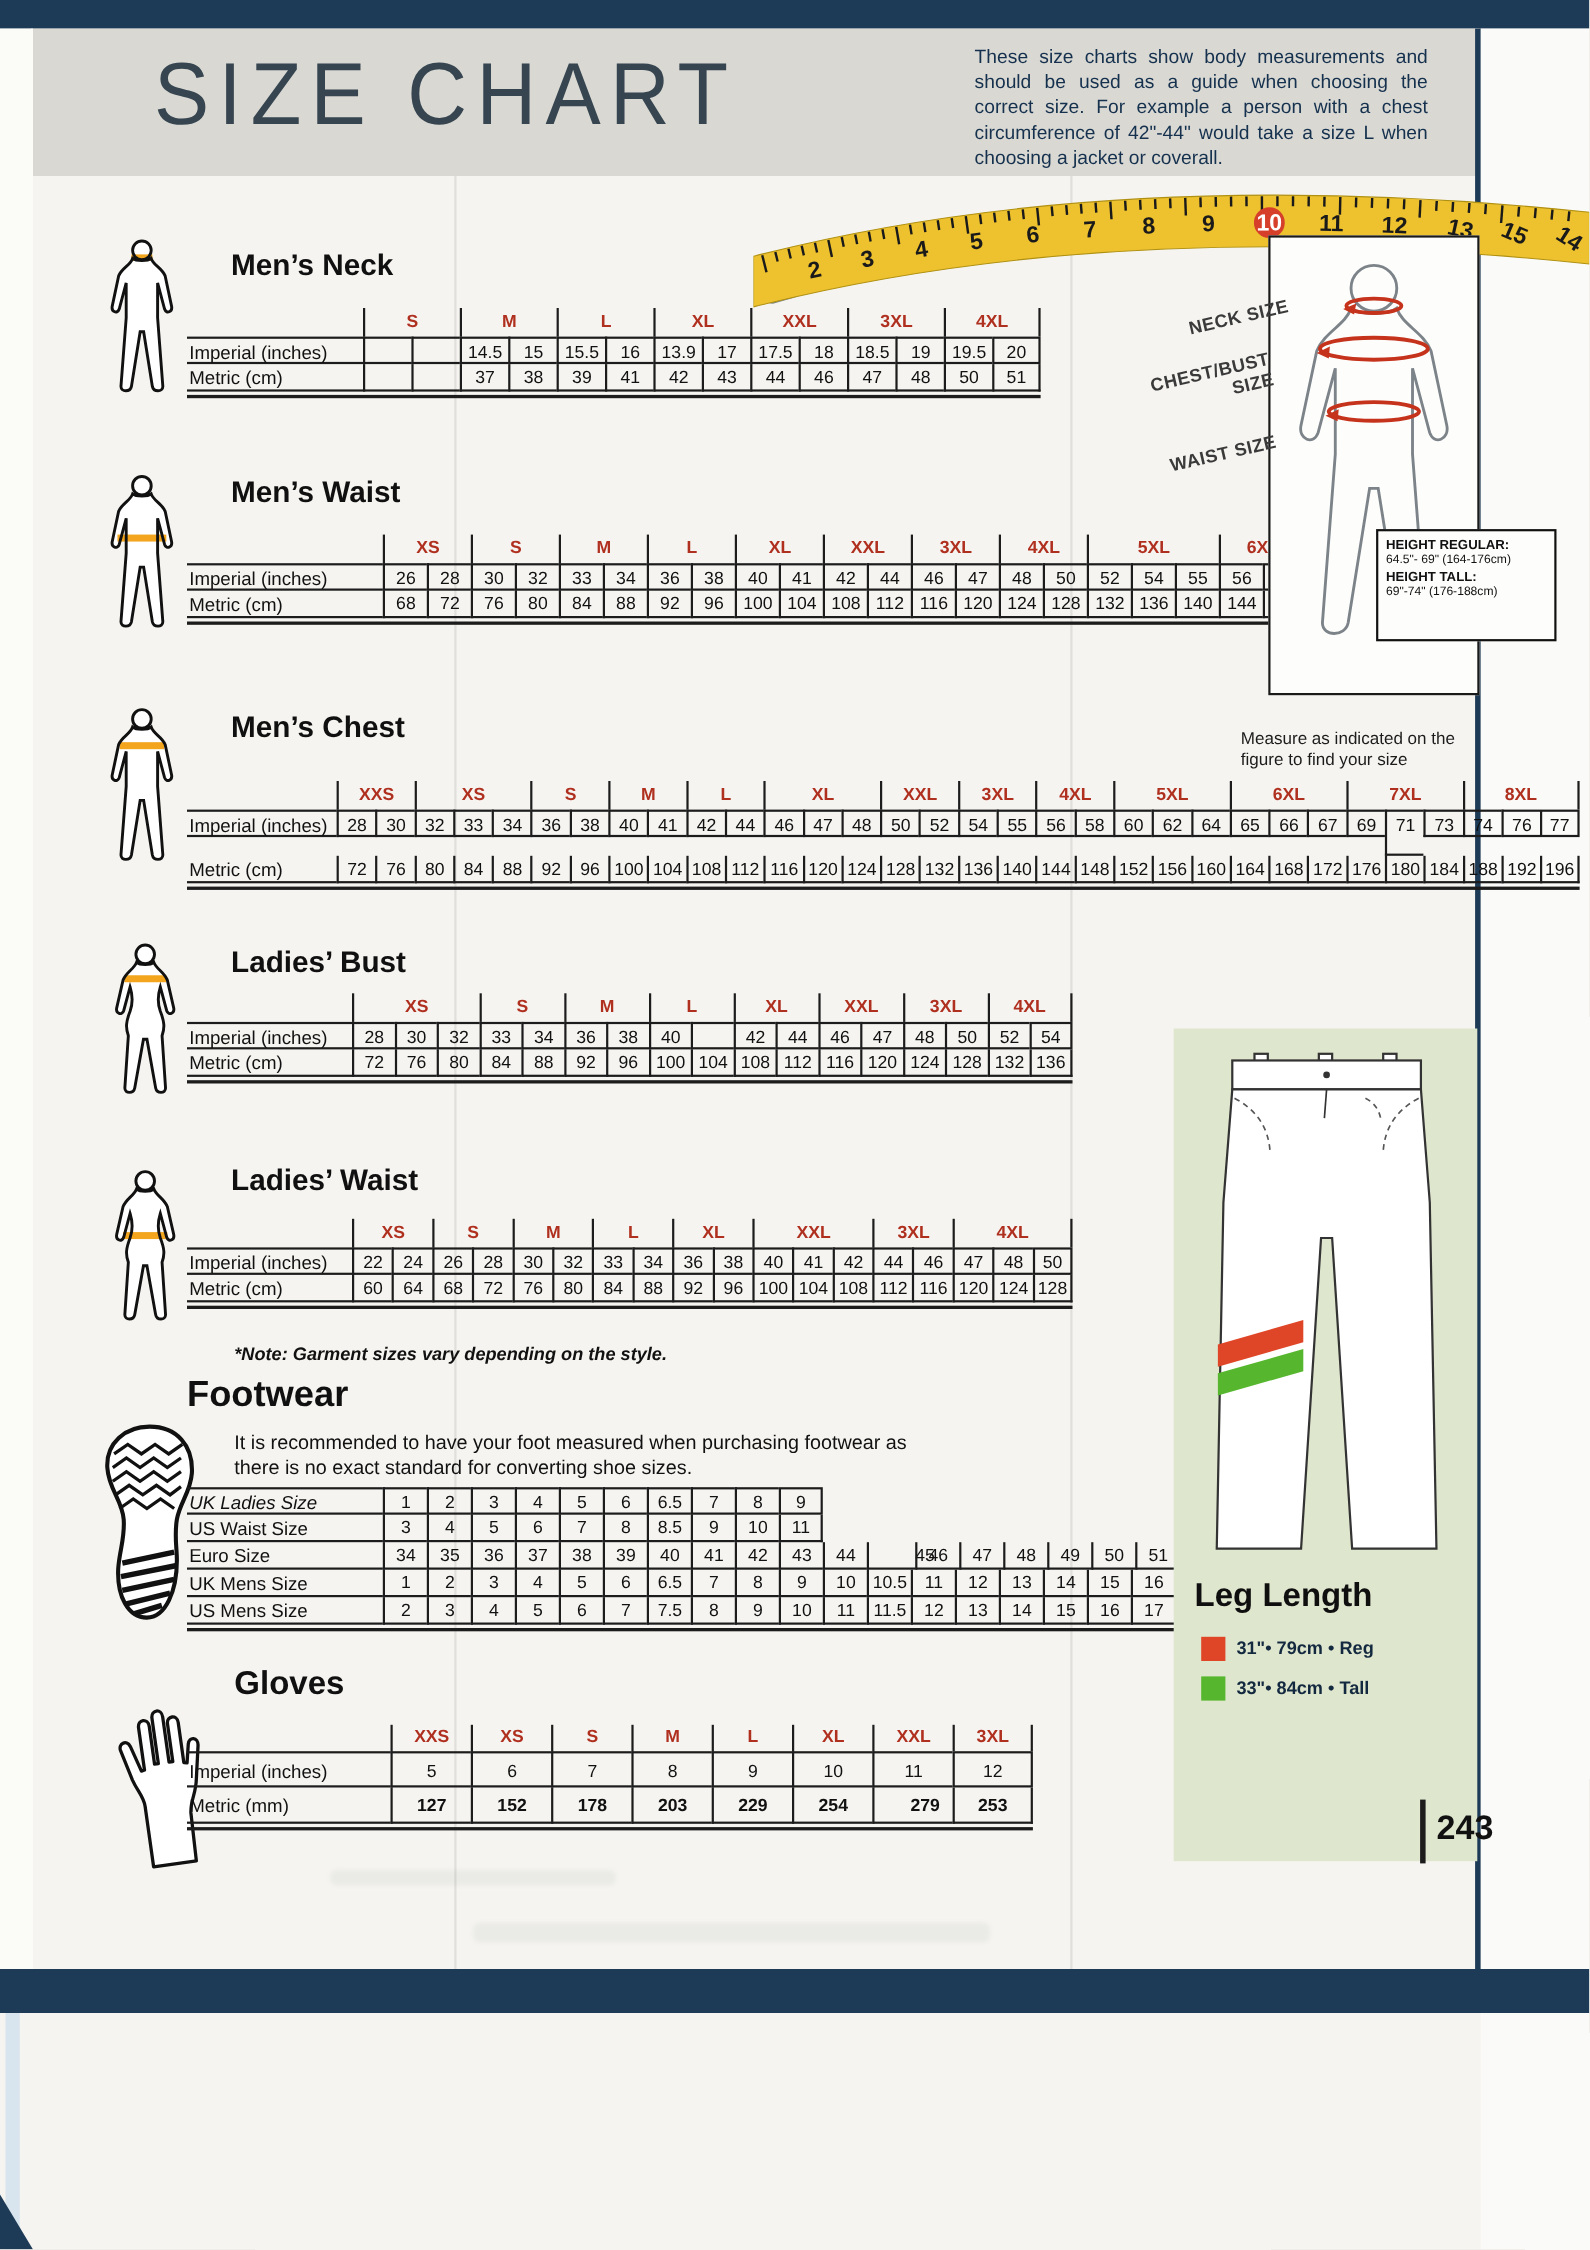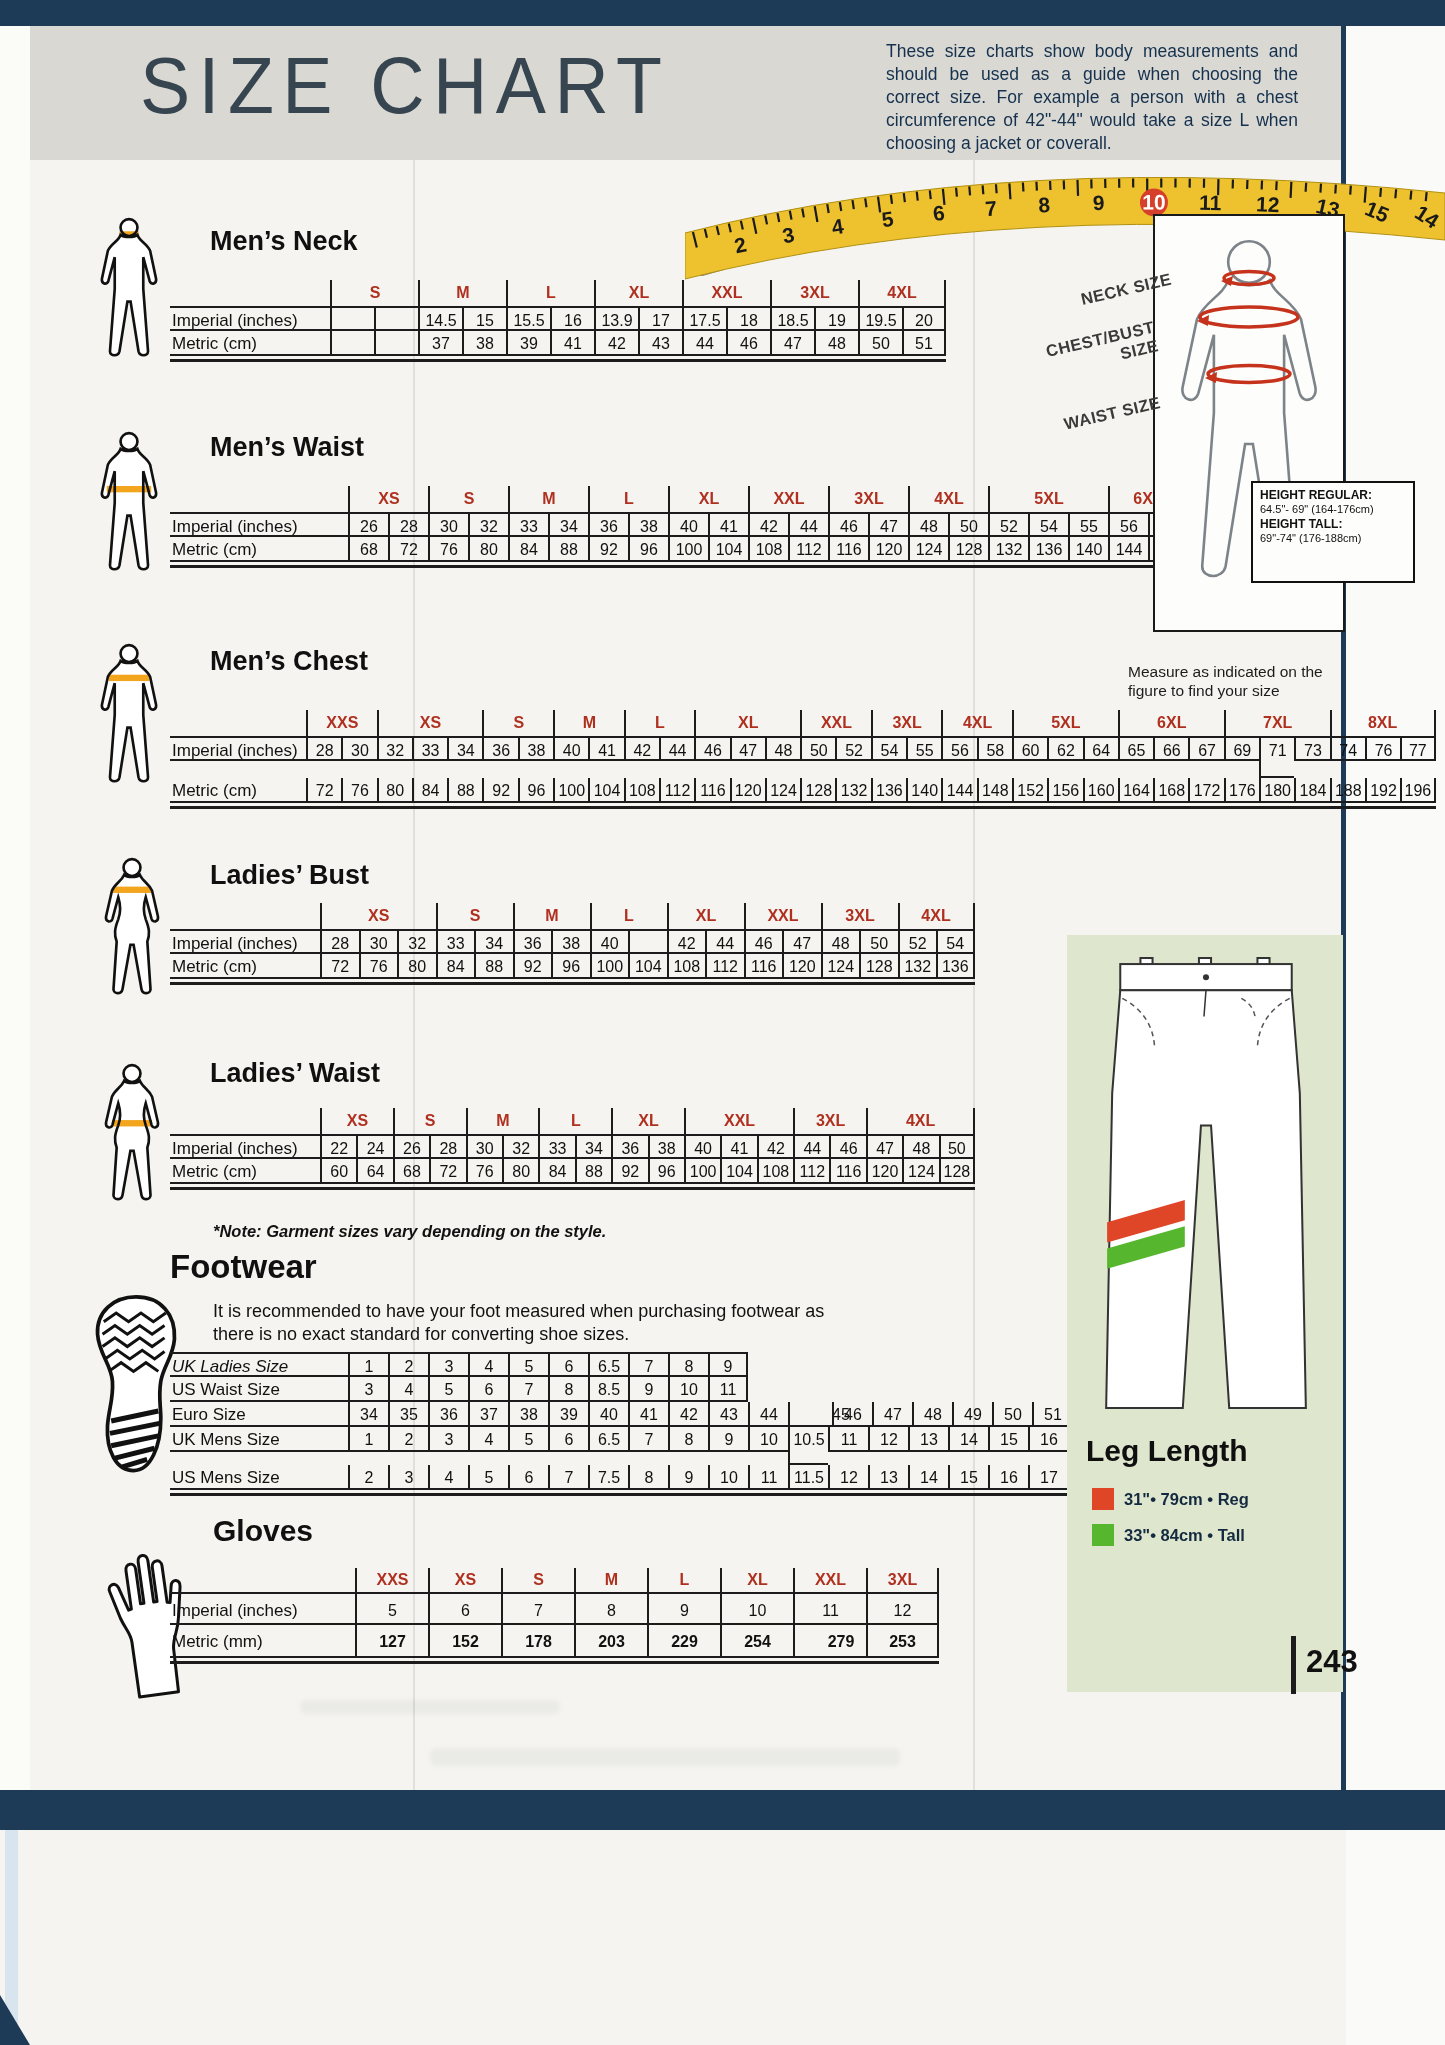--- a/index.html
+++ b/index.html
@@ -630,21 +630,21 @@
         <div class="tcell" style="width: 40px; height: 25px; line-height: 25px;">2</div>
         <div class="tcell" style="width: 40px; height: 25px; line-height: 25px;">3</div>
         <div class="tcell" style="width: 40px; height: 25px; line-height: 25px;">4</div>
         <div class="tcell" style="width: 40px; height: 25px; line-height: 25px;">5</div>
         <div class="tcell" style="width: 40px; height: 25px; line-height: 25px;">6</div>
         <div class="tcell" style="width: 40px; height: 25px; line-height: 25px;">6.5</div>
         <div class="tcell" style="width: 40px; height: 25px; line-height: 25px;">7</div>
         <div class="tcell" style="width: 40px; height: 25px; line-height: 25px;">8</div>
         <div class="tcell" style="width: 40px; height: 25px; line-height: 25px;">9</div>
         <div class="tcell" style="width: 40px; height: 25px; line-height: 25px;">10</div>
-        <div class="tcell" style="width: 40px; height: 38px; line-height: 25px;">10.5</div>
+        <div class="tcell" style="width: 40px; height: 25px; line-height: 25px;">10.5</div>
         <div class="tcell" style="width: 40px; height: 25px; line-height: 25px;">11</div>
         <div class="tcell" style="width: 40px; height: 25px; line-height: 25px;">12</div>
         <div class="tcell" style="width: 40px; height: 25px; line-height: 25px;">13</div>
         <div class="tcell" style="width: 40px; height: 25px; line-height: 25px;">14</div>
         <div class="tcell" style="width: 40px; height: 25px; line-height: 25px;">15</div>
         <div class="tcell" style="width: 40px; height: 25px; line-height: 25px;">16</div>
         <div class="tcell" style="width: 40px; height: 25px; line-height: 25px;">17</div>
       </div>
       <div class="trow">
         <div class="tlabel" style="width: 178px; height: 25px; line-height: 25px;">US Mens Size</div>

